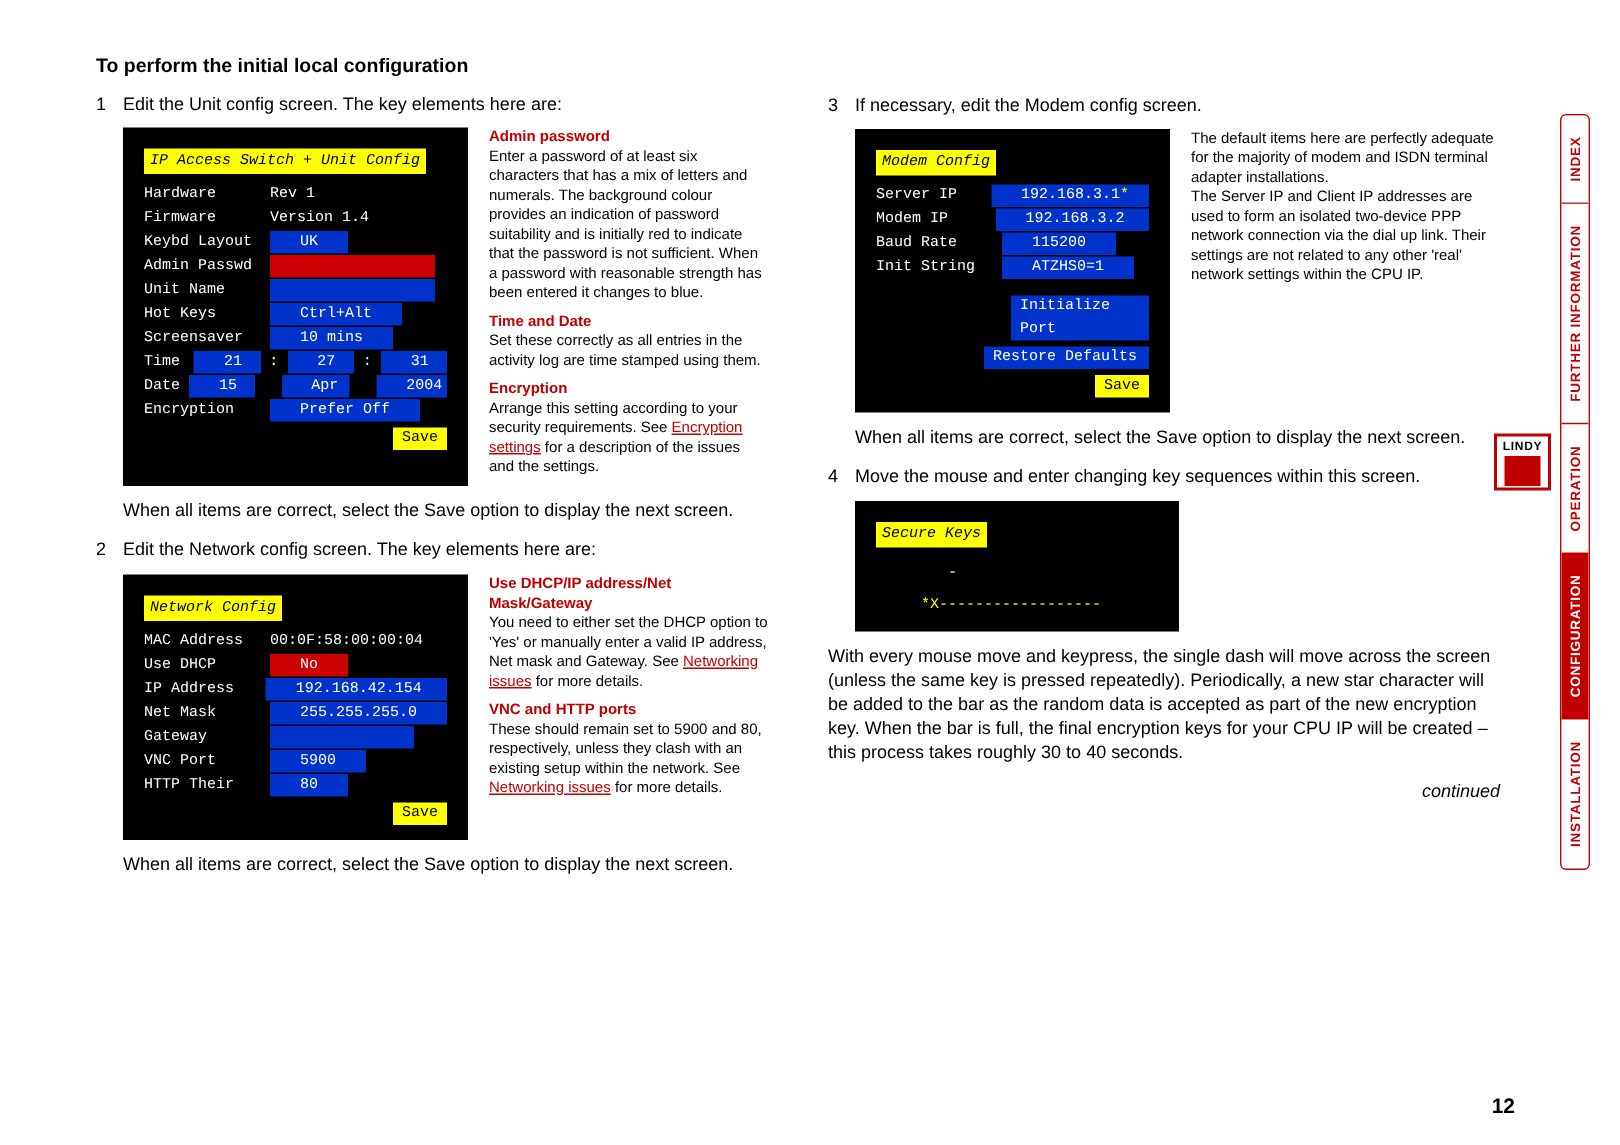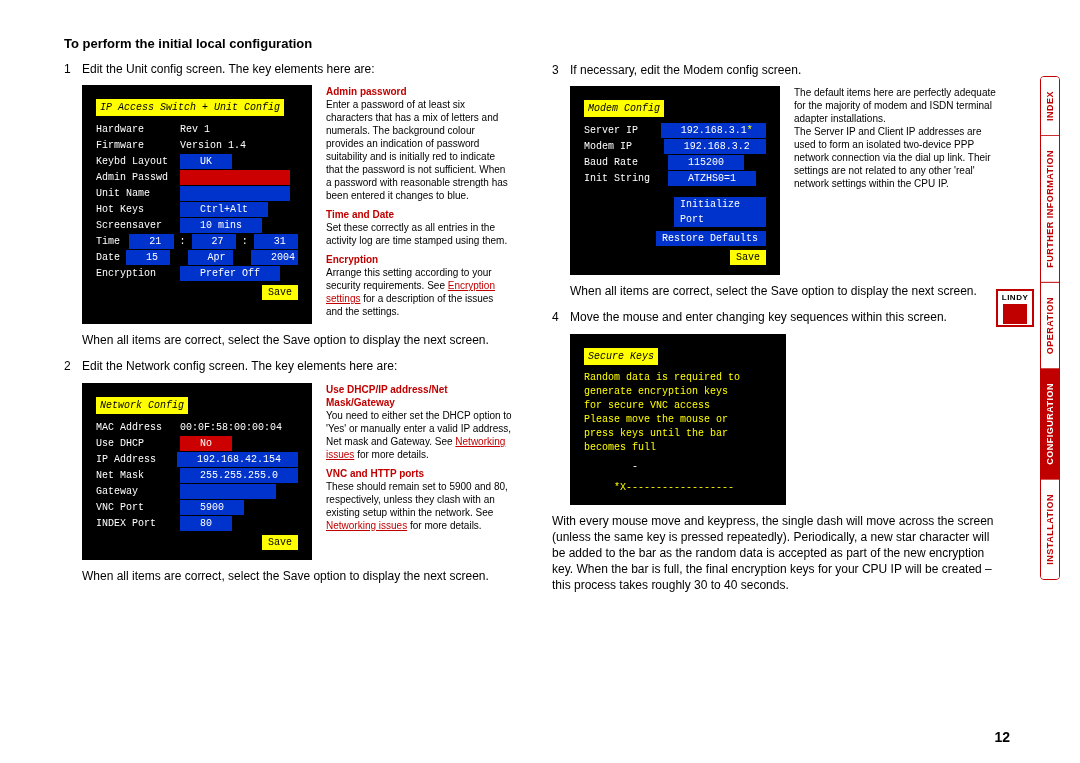--- a/index.html
+++ b/index.html
@@ -293,21 +293,21 @@
           </div>
         <div class="scr-row">
             <span class="scr-label">Gateway</span>
             <span class="scr-val" style="width:96px">&nbsp;</span>
           </div>
         <div class="scr-row">
             <span class="scr-label">VNC Port</span>
             <span class="scr-val">5900</span>
           </div>
         <div class="scr-row">
-            <span class="scr-label">INDEX Port</span>
+            <span class="scr-label">HTTP Their</span>
             <span class="scr-val">80</span>
           </div>
         <span class="scr-save">Save</span>
       </div>
       <div class="helptxt">
         <p><span class="hdr">Use DHCP/IP address/Net Mask/Gateway</span><br><span>You need to either set the DHCP option to 'Yes' or manually enter a valid IP address, Net mask and Gateway. See </span><span class="link">Networking issues</span><span> for more details.</span></p>
         <p><span class="hdr">VNC and HTTP ports</span><br><span>These should remain set to 5900 and 80, respectively, unless they clash with an existing setup within the network. See </span><span class="link">Networking issues</span><span> for more details.</span></p>
       </div>
     </div>
 
@@ -353,32 +353,27 @@
     <div class="para">When all items are correct, select the Save option to display the next screen.</div>
 
     <div class="step">
       <span class="num">4</span>
       <span class="txt">Move the mouse and enter changing key sequences within this screen.</span>
     </div>
 
     <div class="screen-wrap">
       <div class="screen" style="width:216px">
         <div class="scr-title">Secure Keys</div>
-        <div class="scr-msg" style="white-space:pre">Random data is required to
-generate encryption keys
-for secure VNC access
-Please move the mouse or
-press keys until the bar
-becomes full</div>
         <div style="color:#fff;margin:4px 0 0 48px">-</div>
         <div class="scr-bar" style="margin-left:30px">*X------------------</div>
       </div>
     </div>
 
     <div class="para" style="margin-left:0">With every mouse move and keypress, the single dash will move across the screen (unless the same key is pressed repeatedly). Periodically, a new star character will be added to the bar as the random data is accepted as part of the new encryption key. When the bar is full, the final encryption keys for your CPU IP will be created – this process takes roughly 30 to 40 seconds.</div>
+    <div class="continued">continued</div>
   </div>
 </div>
 
 <div class="navcol">
   <div class="logo">
     <span>LINDY</span>
     <div class="sq"></div>
   </div>
   <div class="vnav">
     <a class="inactive">INDEX</a>

